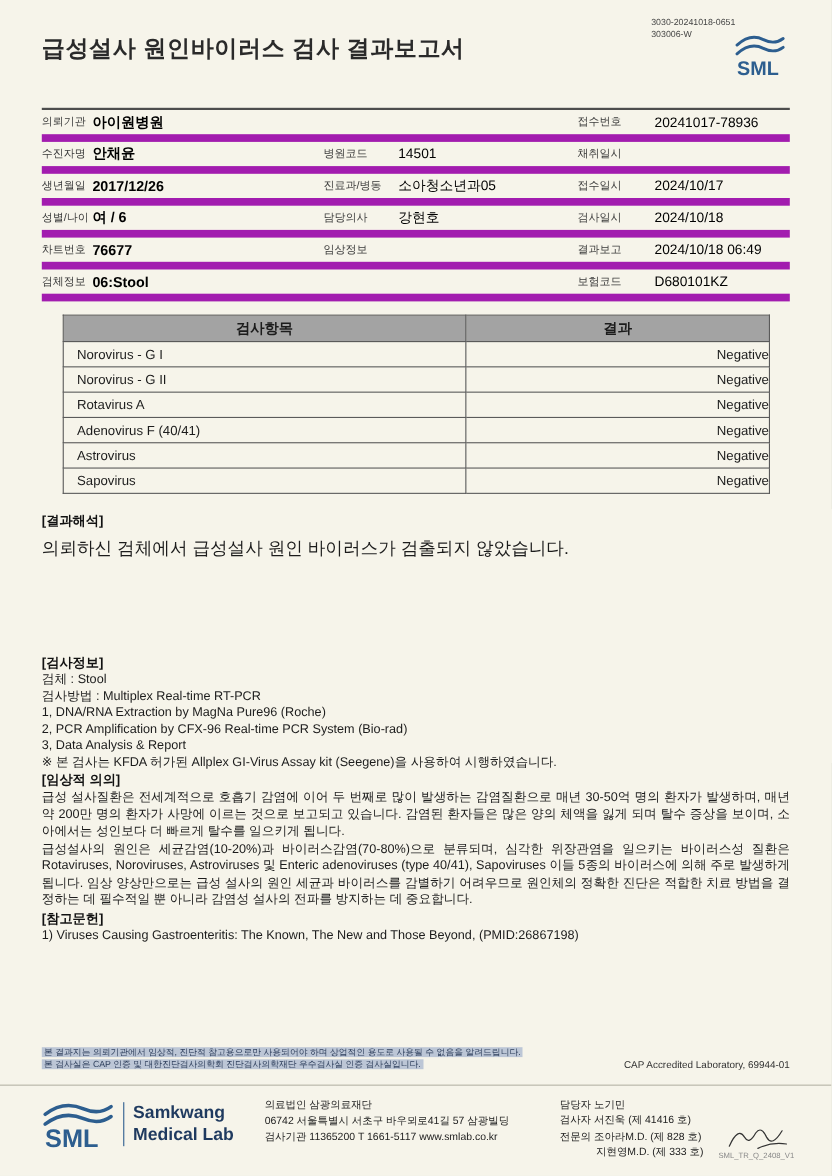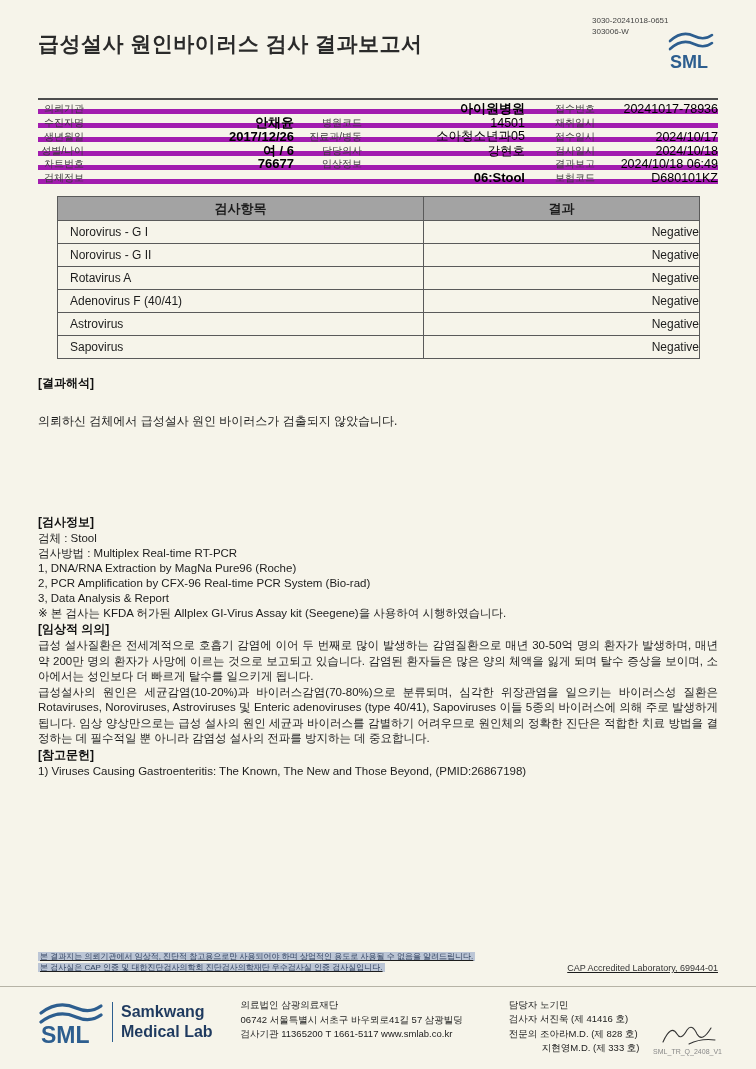--- a/index.html
+++ b/index.html
@@ -11,46 +11,46 @@
   }
   
   .header { position:relative; padding:30px 38px 0 38px; height:72px; }
   .title { font-size:21px; font-weight:bold; letter-spacing:0.5px; color:#2a2a2a; }
   .codes { position:absolute; top:16px; left:592px; font-size:8px; color:#444; line-height:1.35; }
   .logo-top { position:absolute; top:28px; left:668px; }
   
   .info { margin:26px 38px 0 38px; border-top:2px solid #4d4d4d; }
   .info-row {
     display:grid; grid-template-columns:46px 210px 68px 163px 70px 1fr;
-    align-items:center; height:14px; border-bottom:5px solid #a21caf;text-align:right;
+    align-items:center; height:29px; border-bottom:7px solid #a21caf;
   }
   .lbl { font-size:10px; color:#3a3a3a; }
   .val { font-size:12.5px; color:#000; }
   .val1 { font-size:13px; font-weight:600; }
   .span3 { grid-column:2 / 5; }
   .col5 { grid-column:5; }
   .col6 { grid-column:6; }
   
   .results { margin:12px 0 0 57px; border-collapse:collapse; width:643px; }
   .results th, .results td { border:1px solid #5a5a5a; }
   .results th { background:#a3a3a3; height:24px; font-size:13px; font-weight:bold; text-align:center; }
   .results td { height:23px; font-size:12px; }
   .results td.name { padding-left:12px; }
   .results td.result { text-align:right; width:276px; }
   
   .sec { margin:0 38px; }
   .heading { font-size:12px; font-weight:bold; color:#111; }
   .interp { margin-top:16px; }
-  .interp .body { margin-top:21px; font-size:12px; }
+  .interp .body { margin-top:7px; font-size:16px; }
   .testinfo { margin-top:84px; }
   .tline { font-size:11.5px; line-height:15px; }
   .clinical .body, .refs .tline { font-size:11.5px; }
   .clinical .body { line-height:15.5px; text-align:justify; }
   
-  .disclaimer { position:absolute; left:38px; right:38px; top:951px; display:flex; justify-content:space-between; align-items:flex-end;text-decoration:underline; }
+  .disclaimer { position:absolute; left:38px; right:38px; top:951px; display:flex; justify-content:space-between; align-items:flex-end; }
   .disc-line { font-size:8px; line-height:11px; }
   .disc-line span { background:#bcc6d6; color:#2e3f5c; padding:0 2px; }
   .cap { font-size:9px; color:#333; white-space:nowrap; }
   .footer-divider { position:absolute; top:986px; left:0; right:0; border-top:1px solid #b6b3a6; }
   .footer { position:absolute; top:998px; left:38px; right:30px; display:flex; align-items:flex-start; }
   .lab-logo { display:flex; align-items:center; }
   .lab-logo .names { margin-left:8px; padding-left:8px; border-left:1px solid #2d5e8f; color:#1f3a5f; font-weight:bold; font-size:16px; line-height:1.25; }
   .addr { margin-left:28px; font-size:9.5px; line-height:1.55; color:#222; }
   .staff { margin-left:46px; font-size:9.5px; line-height:1.5; color:#222; position:relative; }
   .staff .indent { padding-left:33px; }

